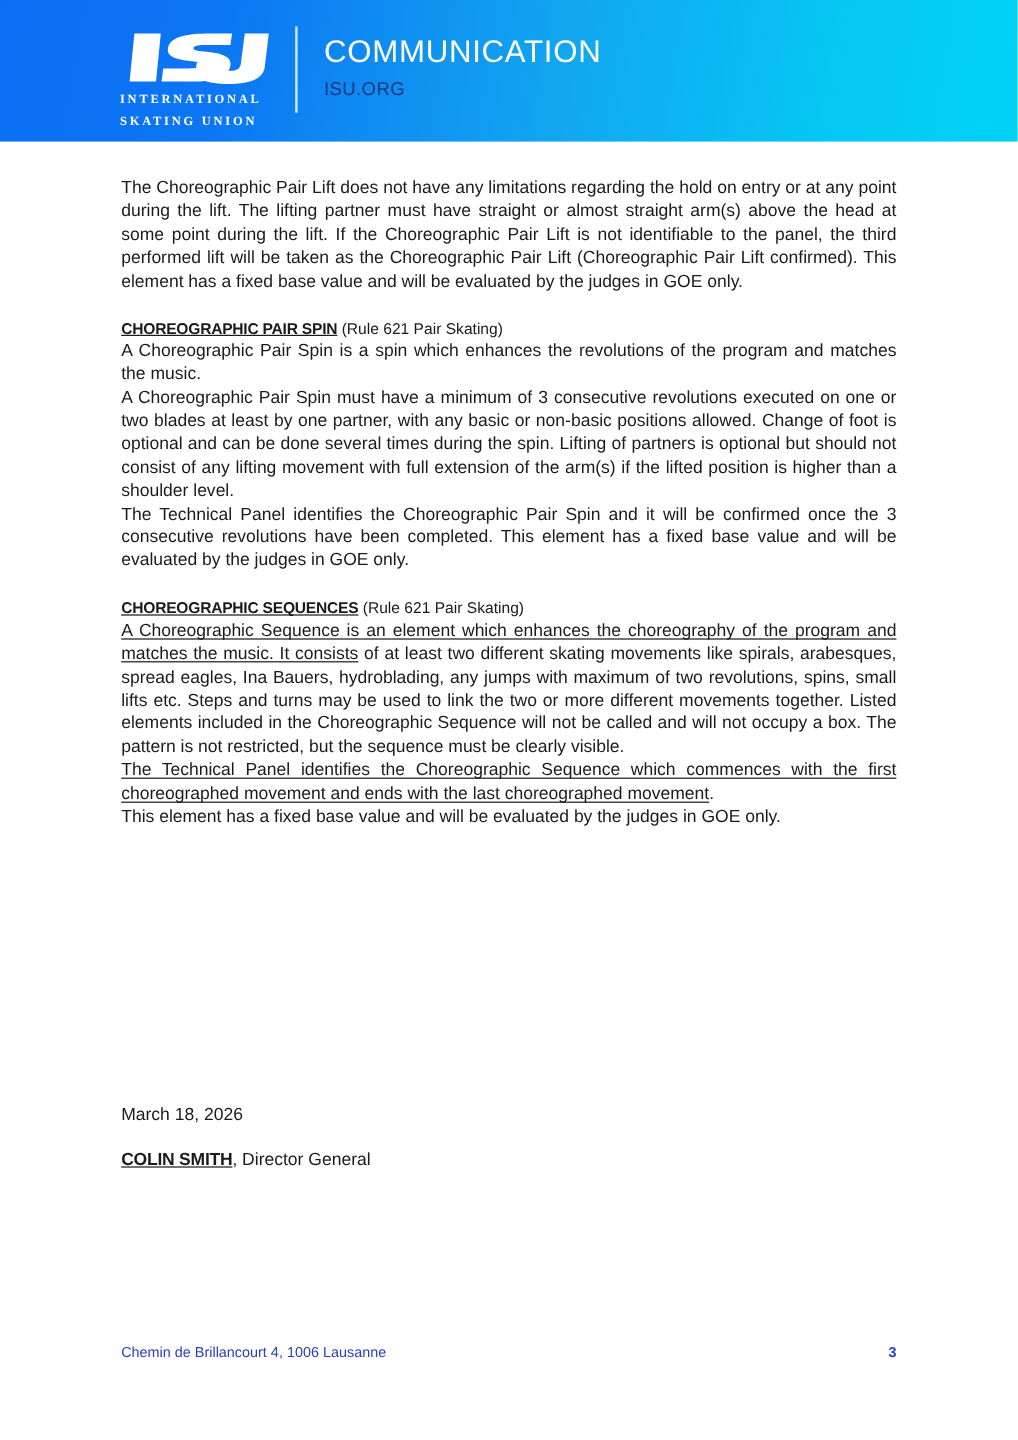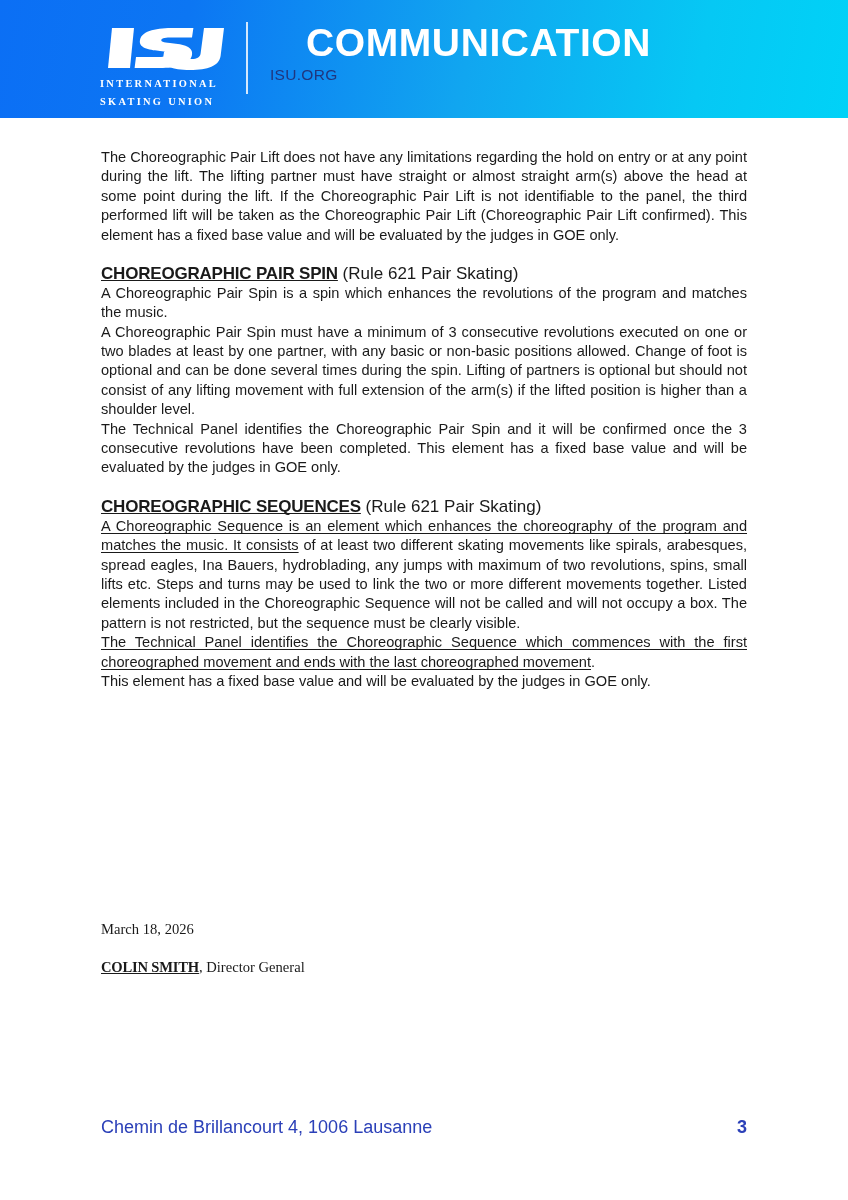--- a/index.html
+++ b/index.html
@@ -62,26 +62,25 @@
     margin-right: 22px;
     margin-top: 0px;
   }
 
   .title-block {
     padding-top: 4px;
   }
   .doc-title {
     color: #ffffff;
     font-family: "Liberation Sans", sans-serif;
-    font-weight: bold;
-    font-size: 39px;
+    font-weight: normal;
+    font-size: 26px;
     line-height: 34px;
     letter-spacing: 0.6px;
     white-space: nowrap;
-    margin-left: 36px;
   }
   .doc-subtitle {
     margin-top: 6px;
     color: #20367e;
     font-family: "Liberation Sans", sans-serif;
     font-size: 15.5px;
     line-height: 18px;
     letter-spacing: 0.3px;
     white-space: nowrap;
   }
@@ -100,21 +99,21 @@
   .para {
     text-align: justify;
     text-justify: inter-word;
     margin: 0;
   }
   .para-gap {
     height: 19.4px;
   }
   .section-head {
     margin: 0;
-    font-size: 17px;
+    font-size: 13px;
     line-height: 19.4px;
     font-weight: normal;
   }
   .head-name {
     font-weight: bold;
     font-stretch: condensed;
     letter-spacing: -0.2px;
     text-decoration: underline;
     text-decoration-skip-ink: none;
     text-underline-offset: 1px;
@@ -127,21 +126,21 @@
     text-decoration-skip-ink: none;
     text-underline-offset: 2px;
   }
 
   
   .sign-block {
     position: absolute;
     left: 101px;
     top: 920px;
     width: 646px;
-    font-family: Liberation Serif, serif;
+    font-family: Liberation Sans, sans-serif;
     font-size: 14.6px;
     line-height: 19.4px;
     color: #1a1a1a;
   }
   .sign-date { margin: 0 0 19px 0; }
   .sign-line { margin: 0 0 19px 0; }
   .sign-name {
     font-weight: bold;
     font-stretch: condensed;
     letter-spacing: -0.2px;
@@ -153,21 +152,21 @@
   
   .footer {
     position: absolute;
     left: 101px;
     top: 1119px;
     width: 646px;
     display: flex;
     justify-content: space-between;
     align-items: baseline;
     font-family: "Liberation Sans", sans-serif;
-    font-size: 18px;
+    font-size: 12px;
     line-height: 16px;
     color: #2b40b8;
   }
   .footer-addr { white-space: nowrap; }
   .footer-page { font-weight: bold; }
 </style>
 </head>
 <body>
 
 <div class="header-band">

